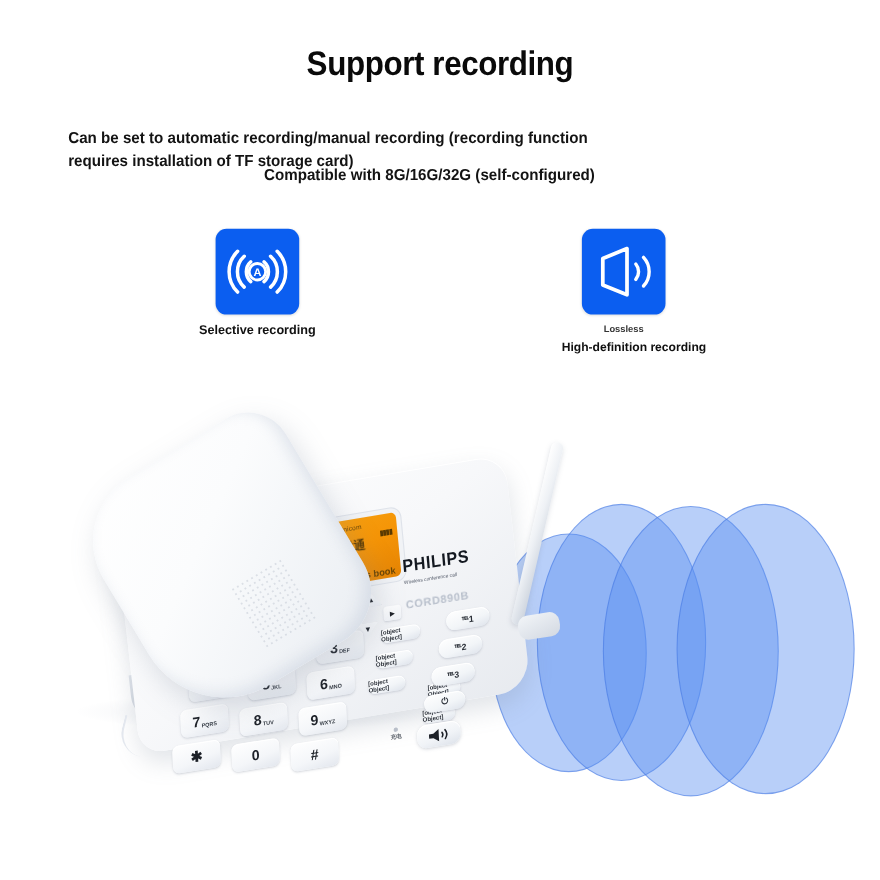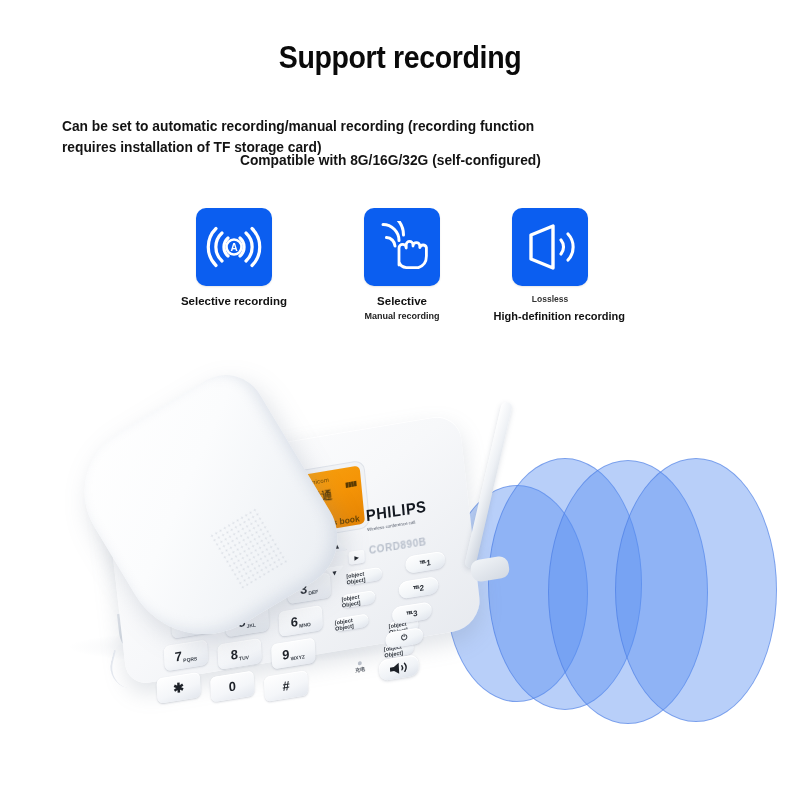--- a/index.html
+++ b/index.html
@@ -101,21 +101,21 @@
   .feature-main-sm {
     font-size: 11px;
     font-weight: bold;
     color: #111111;
     line-height: 1.18;
     margin-top: 6px;
     text-align: right;
   }
   #feat-0 { left: 159px; top: 0; }
   #feat-1 { left: 327px; top: 0; }
-  #feat-2 { left: 475px; top: 0; }
+  #feat-2 { left: 492px; top: 0; }
 
   
   .product-stage {
     position: absolute;
     left: 0;
     top: 330px;
     width: 800px;
     height: 470px;
   }
 
@@ -473,36 +473,20 @@
           <path d="M40 11 A19 19 0 0 1 40 39"></path>
           <path d="M46 6.5 A26 26 0 0 1 46 43.5"></path>
         </g>
         <circle cx="28" cy="25" r="7.5" fill="none" stroke="#ffffff" stroke-width="2.6"></circle>
         <text x="28" y="29" text-anchor="middle" font-size="10" font-weight="bold" font-family="Liberation Sans, sans-serif" fill="#ffffff">A</text>
       </svg>
     </div>
     <div class="feature-caption">Selective recording</div>
   </div>
 
-  <div class="feature" id="feat-1">
-    <div class="feature-tile">
-      <svg width="56" height="52" viewBox="0 0 56 52">
-        <g fill="none" stroke="#ffffff" stroke-width="3" stroke-linecap="round">
-          <path d="M21 25 A9 9 0 0 0 12.5 16.5"></path>
-          <path d="M25 19.5 A16 16 0 0 0 9 3.5"></path>
-          <path d="M29.5 14 A23 23 0 0 0 6.5 -9"></path>
-        </g>
-        <path d="M25 44 L25 27 a3.6 3.6 0 0 1 7.2 0 l0 -3.2 a3.4 3.4 0 0 1 6.8 0
-                 l0 1.2 a3.4 3.4 0 0 1 6.8 0 l0 1.6 a3.4 3.4 0 0 1 6.6 0
-                 l0 8.5 q0 9 -8 11.5 l-12 0 q-6 -0.6 -7.4 -5.6 z" fill="#0b5ef0" stroke="#ffffff" stroke-width="2.8" stroke-linejoin="round"></path>
-      </svg>
-    </div>
-    <div class="feature-caption">Selective</div>
-    <div class="feature-sub">Manual recording</div>
-  </div>
 
   <div class="feature" id="feat-2">
     <div class="feature-tile">
       <svg width="56" height="50" viewBox="0 0 56 50">
         <path d="M9 13 L31 4 L31 46 L9 37 Z" fill="none" stroke="#ffffff" stroke-width="3.4" stroke-linejoin="round"></path>
         <g fill="none" stroke="#ffffff" stroke-width="3.1" stroke-linecap="round">
           <path d="M39 18 A11 11 0 0 1 39 32"></path>
           <path d="M46 12 A19 19 0 0 1 46 38"></path>
         </g>
       </svg>

